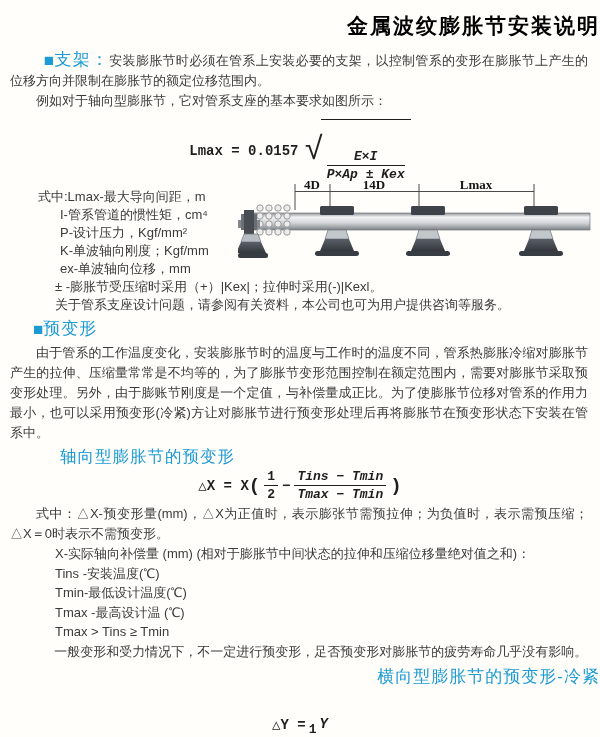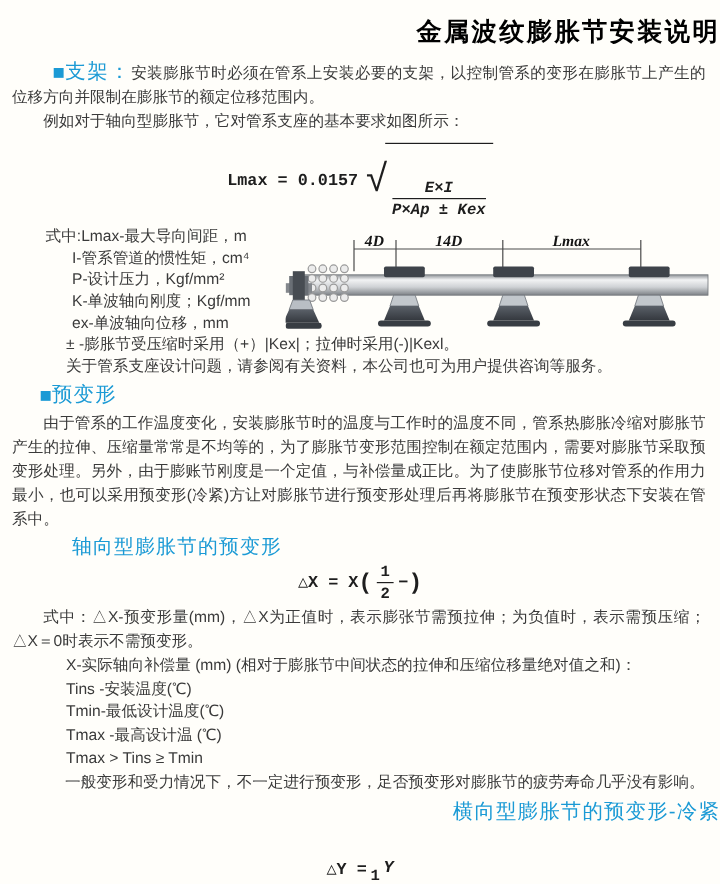--- a/index.html
+++ b/index.html
@@ -34,21 +34,21 @@
   .def-mid{margin-left:60px;}
   .def-pm{margin-left:55px;}
   .def-note{margin-left:55px;}
   .f2{margin:2px 0;}
   .f2 .gap{margin:0 4px;}
   .paren{font-size:19px;font-weight:bold;}
   .note-p{margin:0 12px 0 10px;text-indent:2em;text-align:justify;line-height:20px;}
   .note-line{margin-left:55px;line-height:19.5px;}
   .note-indent{margin:0 12px 0 10px;text-indent:3.4em;text-align:justify;line-height:20px;}
   .f3{margin:6px 0 4px;}
-  .diagram{position:absolute;left:238px;top:196px;width:362px;height:92px;font-style:italic;}
+  .diagram{position:absolute;left:238px;top:180px;width:362px;height:92px;}
   .diagram svg{display:block;width:100%;height:100%;}
   .dim-label{font-family:"Liberation Serif",serif;font-weight:bold;font-size:13px;fill:#141414;}
 </style>
 </head>
 <body>
 
 <div class="title">金属波纹膨胀节安装说明</div>
 
 <p class="para p1"><span class="marker">■</span><span class="sec-label">支架：</span><span>安装膨胀节时必须在管系上安装必要的支架，以控制管系的变形在膨胀节上产生的位移方向并限制在膨胀节的额定位移范围内。</span></p>
 
@@ -161,20 +161,24 @@
 <div class="sub-head sub-axial">轴向型膨胀节的预变形</div>
 
 <div class="formula f2">
   <span>△X = X</span>
   <span class="paren">(</span>
   <span class="frac gap">
     <span class="num">1</span>
     <span class="den">2</span>
   </span>
   <span>−</span>
+  <span class="frac gap">
+    <span class="num it">Tins − Tmin</span>
+    <span class="den it">Tmax − Tmin</span>
+  </span>
   <span class="paren">)</span>
 </div>
 
 <p class="note-p">式中：△X-预变形量(mm)，△X为正值时，表示膨张节需预拉伸；为负值时，表示需预压缩；△X＝0时表示不需预变形。</p>
 <div class="note-line">X-实际轴向补偿量 (mm) (相对于膨胀节中间状态的拉伸和压缩位移量绝对值之和)：</div>
 <div class="note-line">Tins -安装温度(℃)</div>
 <div class="note-line">Tmin-最低设计温度(℃)</div>
 <div class="note-line">Tmax -最高设计温 (℃)</div>
 <div class="note-line">Tmax &gt; Tins ≥ Tmin</div>
 <p class="note-indent">一般变形和受力情况下，不一定进行预变形，足否预变形对膨胀节的疲劳寿命几乎没有影响。</p>

